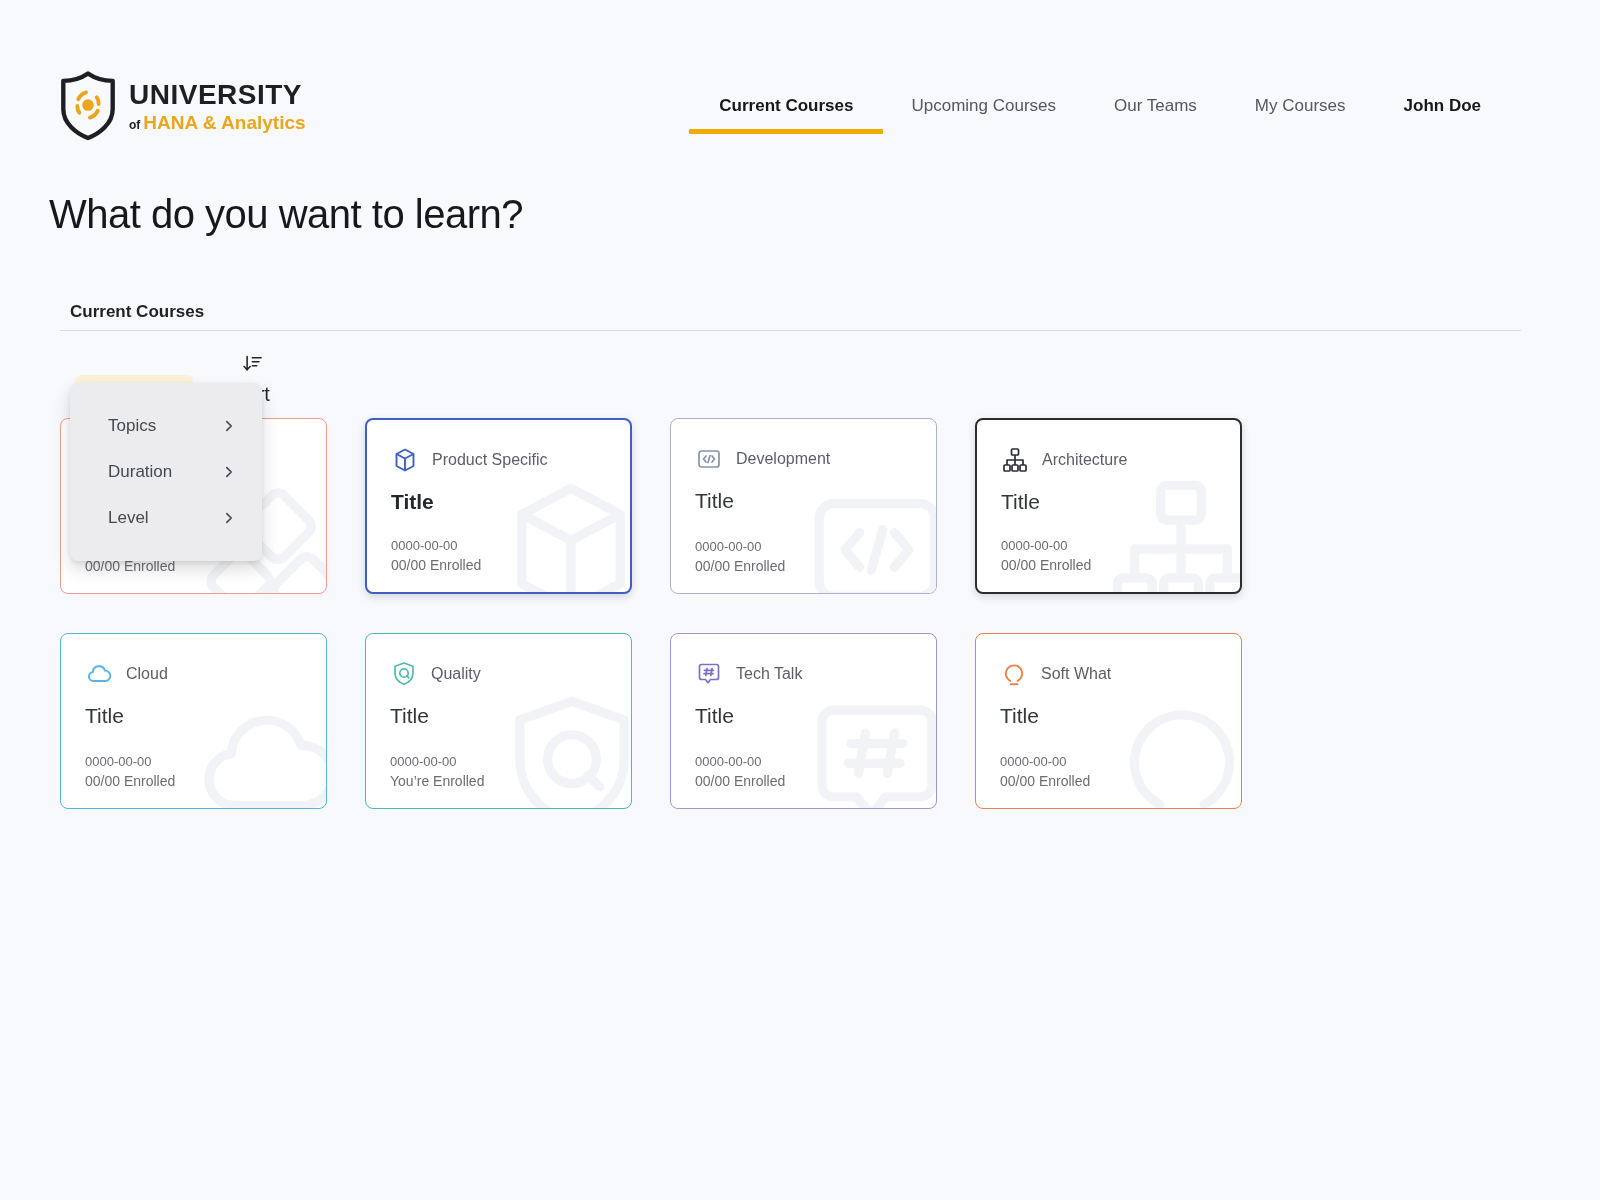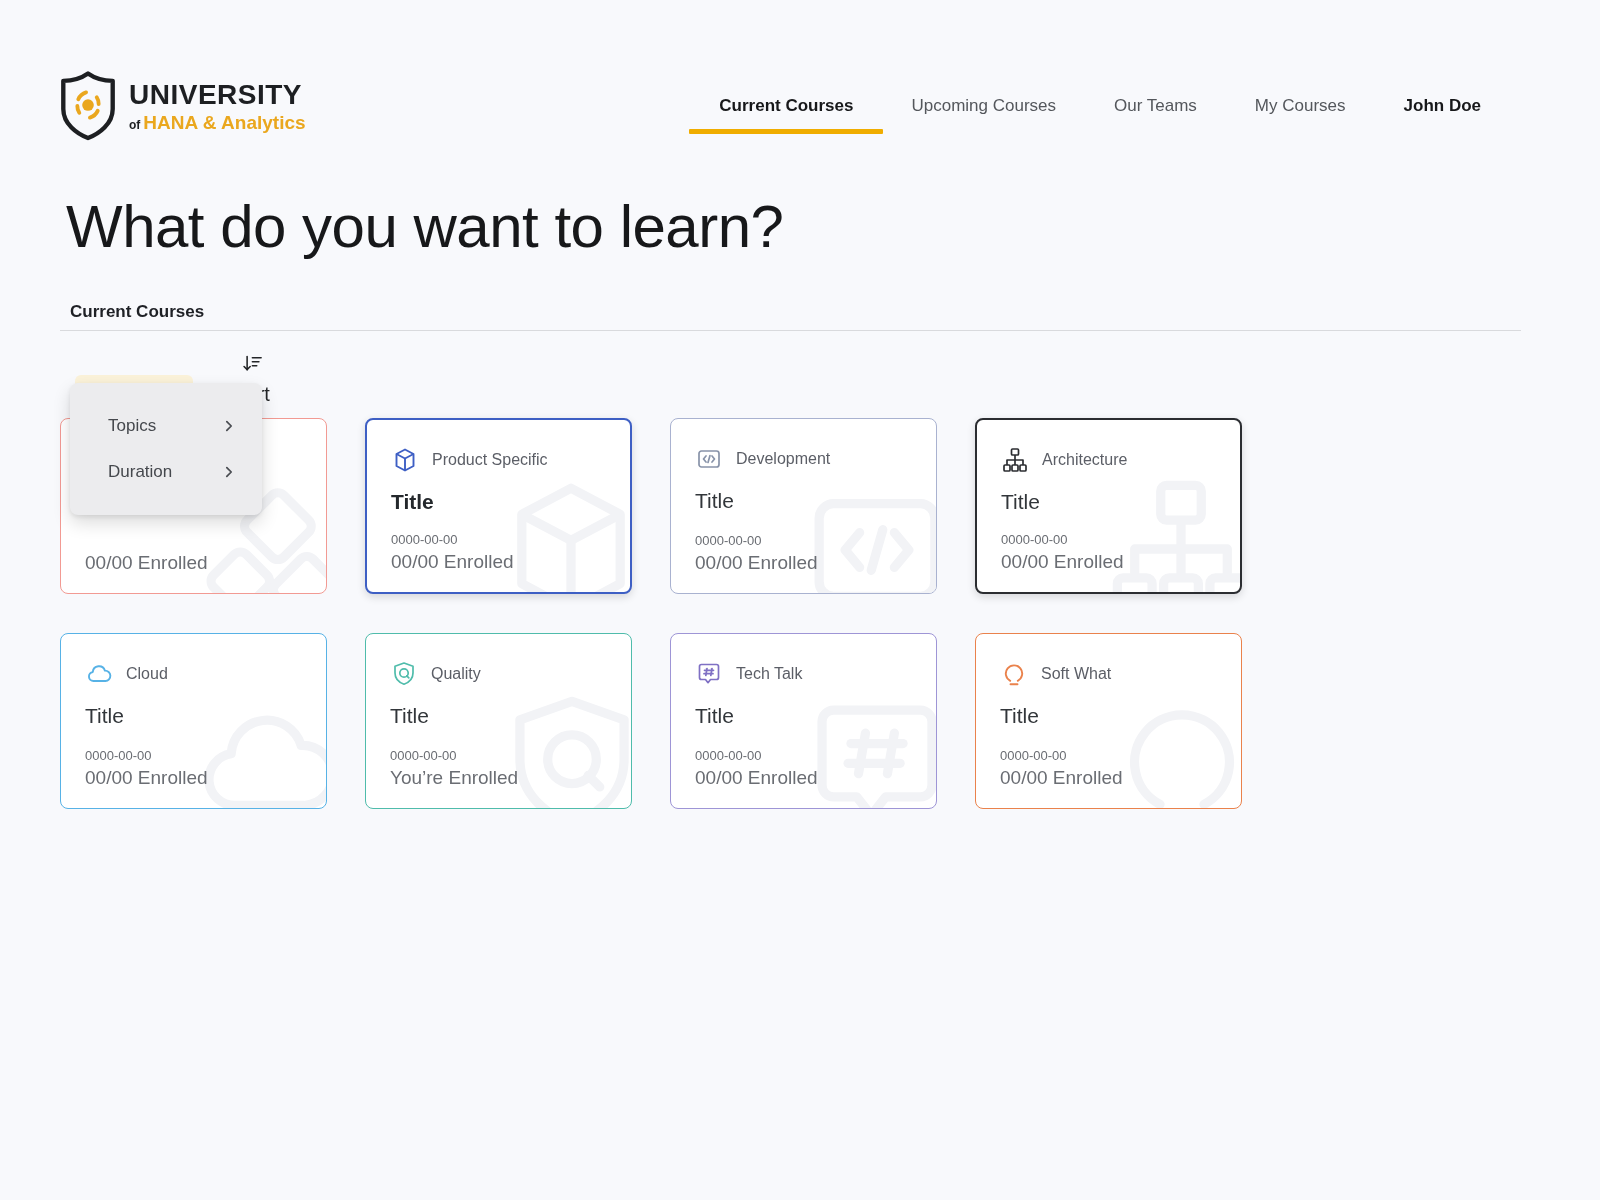--- a/index.html
+++ b/index.html
@@ -25,22 +25,22 @@
   .nav-item { font-size:17px; color:#54575c; cursor:pointer; position:relative; white-space:nowrap; }
   .nav-item.active { color:#17181a; font-weight:700; }
   .nav-item.active::after {
     content:""; position:absolute; left:-30px; right:-30px; bottom:-18px;
     height:5px; background:#f0ad00; border-radius:1px;
   }
   .nav-user { font-size:17px; font-weight:700; color:#17181a; white-space:nowrap; }
 
   
   .hero-heading {
-    position:absolute; left:66px; top:192px;
-    font-size:60px; font-weight:500; letter-spacing:-.5px; color:#17181a;
+    position:absolute; left:49px; top:192px;
+    font-size:40px; font-weight:500; letter-spacing:-.5px; color:#17181a;
   }
 
   
   .section-title { position:absolute; left:70px; top:302px; font-size:17px; font-weight:700; color:#1f2126; }
   .divider { position:absolute; left:60px; right:79px; top:330px; height:1px; background:#d9dadd; }
 
   
   .toolbar { position:absolute; left:75px; top:347px; display:flex; align-items:center; gap:38px; }
   .filter-btn {
     display:flex; align-items:center; gap:8px;
@@ -85,21 +85,21 @@
     display:flex; flex-direction:column;
   }
   .card.strong { border-width:2px; box-shadow:0 3px 8px rgba(0,0,0,.14); }
   .card-head { display:flex; align-items:center; gap:13px; z-index:2; }
   .cat-icon { width:28px; height:28px; color:var(--icon,var(--accent)); flex:0 0 auto; }
   .card-category { font-size:16px; color:#5b5e66; }
   .card-title { margin-top:16px; font-size:21px; color:#32363a; z-index:2; }
   .card.focused .card-title { font-weight:700; color:#24282c; }
   .card-meta { margin-top:auto; z-index:2; }
   .card-date { font-size:13px; color:#6a6d73; line-height:1.25; }
-  .card-enrolled { font-size:19px; color:#6a6d73; line-height:1.25; margin-top:2px; }
+  .card-enrolled { font-size:14px; color:#6a6d73; line-height:1.25; margin-top:2px; }
   .watermark {
     position:absolute; right:-22px; bottom:-38px;
     width:162px; height:162px; color:#f2f3f6; z-index:1;
   }
   .card.cat-misc .watermark { transform:rotate(0deg); right:-30px; bottom:-46px; }
   svg { display:block; }
 </style>
 </head>
 <body>
 
@@ -168,20 +168,26 @@
     <svg class="chevR" viewBox="0 0 16 16" fill="none" stroke="currentColor" stroke-width="2" stroke-linecap="round" stroke-linejoin="round">
         <polyline points="5.5 3 10.5 8 5.5 13"></polyline>
       </svg>
   </div>
   <div class="dropdown-item">
     <span class="label">Duration</span>
     <svg class="chevR" viewBox="0 0 16 16" fill="none" stroke="currentColor" stroke-width="2" stroke-linecap="round" stroke-linejoin="round">
         <polyline points="5.5 3 10.5 8 5.5 13"></polyline>
       </svg>
   </div>
+  <div class="dropdown-item">
+    <span class="label">Level</span>
+    <svg class="chevR" viewBox="0 0 16 16" fill="none" stroke="currentColor" stroke-width="2" stroke-linecap="round" stroke-linejoin="round">
+        <polyline points="5.5 3 10.5 8 5.5 13"></polyline>
+      </svg>
+  </div>
 </div>
 
 <div class="grid">
 
   <div class="card cat-misc" style="--accent: #f29a93;">
     <div class="card-head">
       <svg class="cat-icon" viewBox="0 0 28 28" fill="none" stroke="currentColor" stroke-width="1.8" stroke-linejoin="round">
         <rect x="8.5" y="8.5" width="11" height="11" rx="2" transform="rotate(45 14 14)"></rect>
       </svg>
       <span class="card-category"></span>

